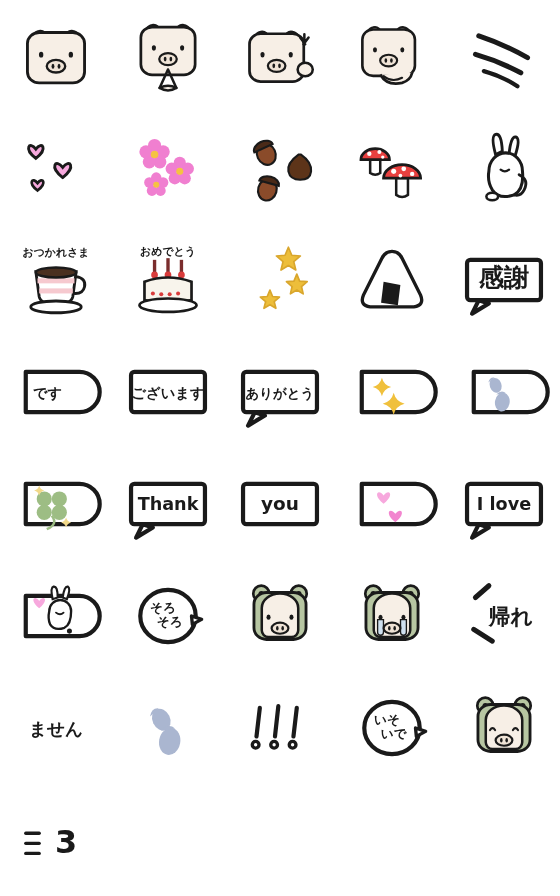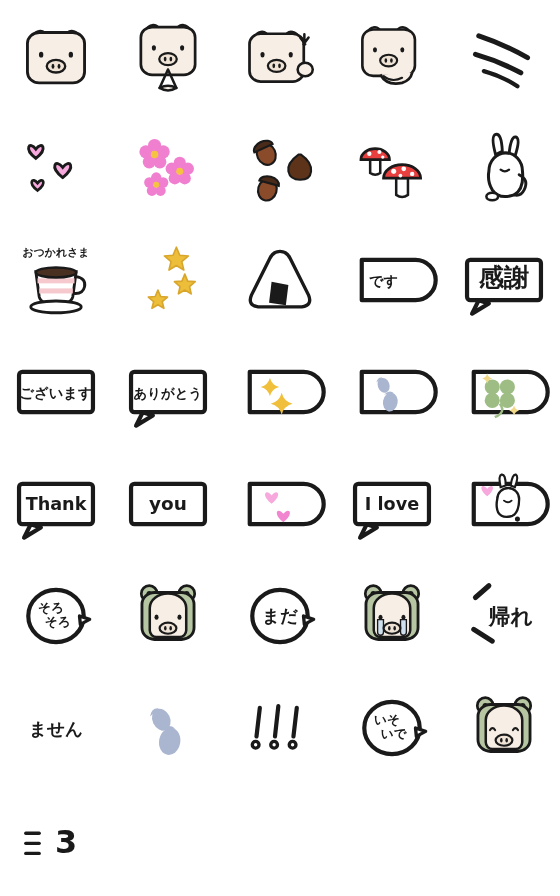--- a/index.html
+++ b/index.html
@@ -183,50 +183,69 @@
           <path d="M26,40 l4,30 q2,9 20,9 q18,0 20,-9 l4,-30 z" fill="#fff" stroke="#1a1a1a" stroke-width="3.4"></path>
           <rect x="28" y="48" width="44" height="6" fill="#f6c9cf"></rect>
           <rect x="30" y="60" width="40" height="6" fill="#f6c9cf"></rect>
           <ellipse cx="50" cy="41" rx="24" ry="6" fill="#4a3020" stroke="#1a1a1a" stroke-width="3"></ellipse>
           <path d="M74,46 q12,2 10,12 q-2,9 -13,8" fill="none" stroke="#1a1a1a" stroke-width="3.4"></path>
           <ellipse cx="50" cy="82" rx="30" ry="7" fill="#fff" stroke="#1a1a1a" stroke-width="3.4"></ellipse>
         </svg>
       </div>
     </div>
     <div class="cell">
+      <div class="art" aria-label="Birthday cake with text">
+        <svg viewBox="0 0 100 100">
+          <text x="50" y="20" text-anchor="middle" font-size="13" font-family="DejaVu Sans, sans-serif" font-weight="bold" fill="#1a1a1a">おめでとう</text>
+          <rect x="32" y="26" width="4" height="16" fill="#7a2d2d"></rect>
+          <rect x="48" y="24" width="4" height="18" fill="#7a2d2d"></rect>
+          <rect x="64" y="26" width="4" height="16" fill="#7a2d2d"></rect>
+          <circle cx="34" cy="44" r="4" fill="#d93b3b"></circle>
+          <circle cx="50" cy="44" r="4" fill="#d93b3b"></circle>
+          <circle cx="66" cy="44" r="4" fill="#d93b3b"></circle>
+          <path d="M22,52 q28,-10 56,0 l0,22 q-28,8 -56,0 z" fill="#f8f4ec" stroke="#1a1a1a" stroke-width="3.2"></path>
+          <circle cx="32" cy="66" r="2.4" fill="#d93b3b"></circle>
+          <circle cx="42" cy="67" r="2.4" fill="#d93b3b"></circle>
+          <circle cx="52" cy="67" r="2.4" fill="#d93b3b"></circle>
+          <circle cx="62" cy="66" r="2.4" fill="#d93b3b"></circle>
+          <ellipse cx="50" cy="80" rx="34" ry="8" fill="#fff" stroke="#1a1a1a" stroke-width="3.2"></ellipse>
+        </svg>
+      </div>
+    </div>
+    <div class="cell">
       <div class="art" aria-label="Three yellow stars">
         <svg viewBox="0 0 100 100">
           <path d="M60.0,11.0 L64.0,20.5 L74.3,21.4 L66.4,28.1 L68.8,38.1 L60.0,32.8 L51.2,38.1 L53.6,28.1 L45.7,21.4 L56.0,20.5 Z" fill="#edbe3a" stroke="#d9a62c" stroke-width="2" stroke-linejoin="round"></path>
           <path d="M70.0,43.0 L73.4,51.3 L82.4,52.0 L75.6,57.8 L77.6,66.5 L70.0,61.9 L62.4,66.5 L64.4,57.8 L57.6,52.0 L66.6,51.3 Z" fill="#edbe3a" stroke="#d9a62c" stroke-width="2" stroke-linejoin="round"></path>
           <path d="M38.0,62.0 L41.2,69.6 L49.4,70.3 L43.1,75.7 L45.1,83.7 L38.0,79.4 L30.9,83.7 L32.9,75.7 L26.6,70.3 L34.8,69.6 Z" fill="#edbe3a" stroke="#d9a62c" stroke-width="2" stroke-linejoin="round"></path>
         </svg>
       </div>
     </div>
     <div class="cell">
       <div class="art" aria-label="Rice ball">
         <svg viewBox="0 0 100 100">
           <path d="M50,16 q8,0 12,8 l22,44 q5,12 -8,14 l-52,0 q-13,-2 -8,-14 l22,-44 q4,-8 12,-8 z" fill="#fff" stroke="#1a1a1a" stroke-width="4"></path>
           <path d="M40,52 l20,4 l-3,24 l-20,-3 z" fill="#1a1a1a"></path>
         </svg>
       </div>
     </div>
     <div class="cell">
       <div class="art" aria-label="Speech bubble">
         <svg viewBox="0 0 100 100">
-          <path d="M14,26 L78,26 a24,24 0 0,1 0,48 L14,74 Z" fill="#ffffff" stroke="#1a1a1a" stroke-width="5" stroke-linejoin="round"></path>
-          <text x="40" y="57" text-anchor="middle" font-size="17" font-family="DejaVu Sans, sans-serif" font-weight="bold" fill="#1a1a1a">です</text>
-        </svg>
-      </div>
-    </div>
-    <div class="cell">
-      <div class="art" aria-label="Speech bubble">
-        <svg viewBox="0 0 100 100">
           <rect x="6" y="26" width="88" height="48" rx="4" fill="#ffffff" stroke="#1a1a1a" stroke-width="5"></rect>
           <path d="M20,74 l-8,16 l20,-12 z" fill="#ffffff" stroke="#1a1a1a" stroke-width="5" stroke-linejoin="round"></path>
           <text x="50" y="57" text-anchor="middle" font-size="30" font-family="DejaVu Sans, sans-serif" font-weight="bold" fill="#1a1a1a">感謝</text>
+        </svg>
+      </div>
+    </div>
+    <div class="cell">
+      <div class="art" aria-label="Speech bubble">
+        <svg viewBox="0 0 100 100">
+          <path d="M14,26 L78,26 a24,24 0 0,1 0,48 L14,74 Z" fill="#ffffff" stroke="#1a1a1a" stroke-width="5" stroke-linejoin="round"></path>
+          <text x="40" y="57" text-anchor="middle" font-size="17" font-family="DejaVu Sans, sans-serif" font-weight="bold" fill="#1a1a1a">です</text>
         </svg>
       </div>
     </div>
     <div class="cell">
       <div class="art" aria-label="Speech bubble">
         <svg viewBox="0 0 100 100">
           <rect x="6" y="26" width="88" height="48" rx="4" fill="#ffffff" stroke="#1a1a1a" stroke-width="5"></rect>
           <text x="50" y="57" text-anchor="middle" font-size="17" font-family="DejaVu Sans, sans-serif" font-weight="bold" fill="#1a1a1a">ございます</text>
         </svg>
       </div>
@@ -345,29 +364,20 @@
           <circle cx="72.32" cy="23.400000000000002" r="9.5" fill="#b7c6a2" stroke="#1a1a1a" stroke-width="3.2"></circle>
           <circle cx="27.68" cy="23.400000000000002" r="3.2" fill="#1a1a1a"></circle>
           <circle cx="72.32" cy="23.400000000000002" r="3.2" fill="#1a1a1a"></circle>
           <rect x="19" y="22" width="62" height="56" rx="15" ry="14" fill="#b7c6a2" stroke="#1a1a1a" stroke-width="3.4"></rect>
           <path d="M28.3,40.48 a21.7,17.36 0 1,1 43.4,0 l0,26.599999999999998 a8,8 0 0,1 -8,8 l-27.4,0 a8,8 0 0,1 -8,-8 z" fill="#f7efe6" stroke="#1a1a1a" stroke-width="3"></path>
           <ellipse cx="36.36" cy="51.4" rx="2.4" ry="3.1" fill="#1a1a1a"></ellipse>
           <ellipse cx="63.64" cy="51.4" rx="2.4" ry="3.1" fill="#1a1a1a"></ellipse>
           <ellipse cx="50" cy="64.56" rx="10" ry="6.6" fill="#efe3d6" stroke="#1a1a1a" stroke-width="2.6"></ellipse>
           <ellipse cx="46.8" cy="64.56" rx="1.5" ry="2.6" fill="#1a1a1a"></ellipse>
           <ellipse cx="53.2" cy="64.56" rx="1.5" ry="2.6" fill="#1a1a1a"></ellipse>
-        </svg>
-      </div>
-    </div>
-    <div class="cell">
-      <div class="art" aria-label="Round speech bubble">
-        <svg viewBox="0 0 100 100">
-          <ellipse cx="50" cy="50" rx="33" ry="31" fill="#ffffff" stroke="#1a1a1a" stroke-width="5"></ellipse>
-          <path d="M78,50 l12,4 l-11,6 z" fill="#ffffff" stroke="#1a1a1a" stroke-width="4" stroke-linejoin="round"></path>
-          <text x="50" y="57" text-anchor="middle" font-size="21" font-family="DejaVu Sans, sans-serif" font-weight="bold" fill="#1a1a1a">まだ</text>
         </svg>
       </div>
     </div>
     <div class="cell">
       <div class="art" aria-label="Crying pig in frog hood">
         <svg viewBox="0 0 100 100">
           <circle cx="27.68" cy="23.400000000000002" r="9.5" fill="#b7c6a2" stroke="#1a1a1a" stroke-width="3.2"></circle>
           <circle cx="72.32" cy="23.400000000000002" r="9.5" fill="#b7c6a2" stroke="#1a1a1a" stroke-width="3.2"></circle>
           <circle cx="27.68" cy="23.400000000000002" r="3.2" fill="#1a1a1a"></circle>
           <circle cx="72.32" cy="23.400000000000002" r="3.2" fill="#1a1a1a"></circle>

